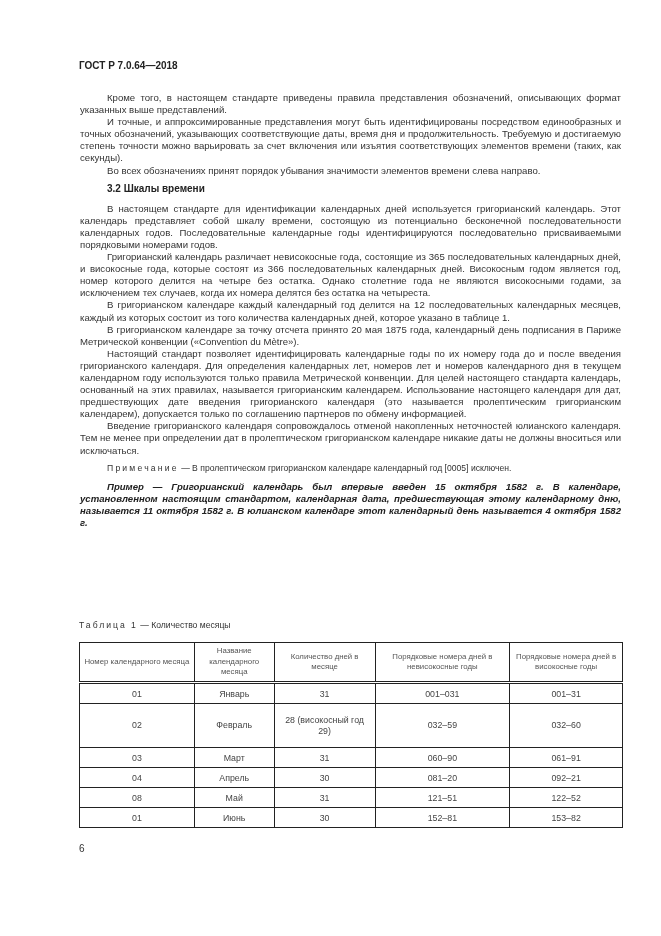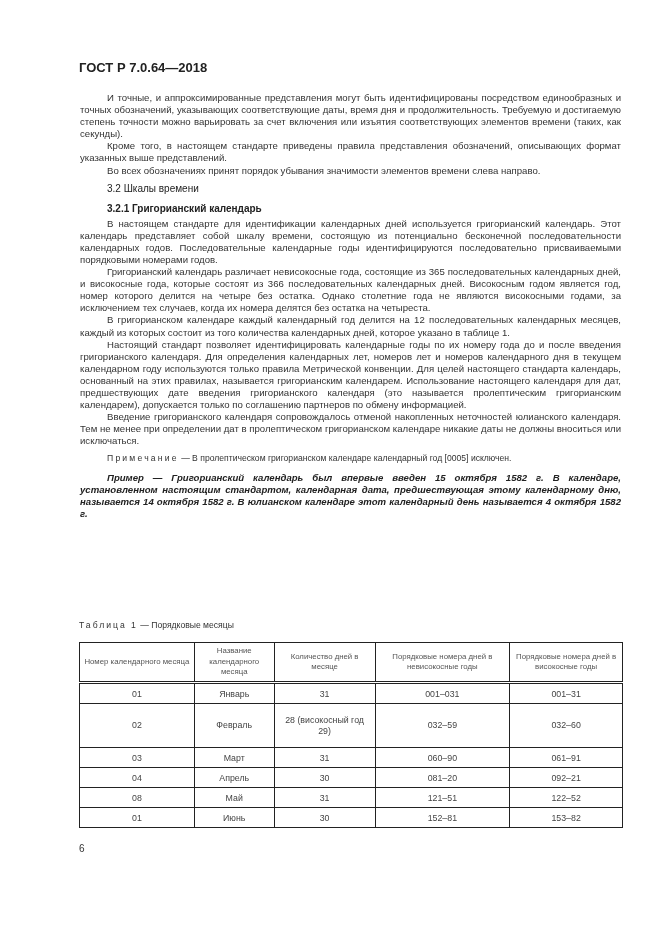--- a/index.html
+++ b/index.html
@@ -1,28 +1,28 @@
 <!DOCTYPE html>
 <html><head>
 <meta charset="utf-8">
 <style>
   html, body { margin: 0; padding: 0; }
   body {
     width: 661px; height: 936px; background: #ffffff; position: relative; overflow: hidden;
     font-family: "Liberation Sans", sans-serif; color: #2b2b2b;
   }
   .header {
-    position: absolute; left: 79px; top: 60px; font-size: 13px; font-weight: bold; color: #222;
+    position: absolute; left: 79px; top: 60px; font-size: 10px; font-weight: bold; color: #222;
   }
   .body-text {
     position: absolute; left: 80px; top: 92px; width: 541px;
     font-size: 9.6px; line-height: 12.1px; text-align: justify; color: #333;
   }
   .body-text p { margin: 0; text-indent: 27px; }
-  .h2 { margin: 6px 0 8px 0; font-weight: normal; font-size: 10px; line-height: 12px; padding-left: 27px; color: #222; }
+  .h2 { margin: 6px 0 8px 0; font-weight: bold; font-size: 10px; line-height: 12px; padding-left: 27px; color: #222; }
   .h3 { margin: 7px 0 3px 0; font-weight: bold; font-size: 10px; line-height: 12px; padding-left: 27px; color: #222; }
   .note { margin-top: 5px !important; font-size: 8.6px; }
   .note .spaced { letter-spacing: 2.2px; }
   .example { margin-top: 7px !important; font-weight: bold; font-style: italic; color: #222; }
   .table-caption {
     position: absolute; left: 79px; top: 620px; font-size: 8.6px; color: #333;
   }
   .table-caption .spaced { letter-spacing: 2px; }
   table.months {
     position: absolute; left: 79px; top: 642px; width: 544px;
@@ -36,39 +36,39 @@
   table.months td { height: 19px; font-size: 8.8px; }
   table.months td.tall { height: 43px; line-height: 11px; }
   .page-number { position: absolute; left: 79px; top: 843px; font-size: 10px; color: #333; }
 </style>
 </head>
 <body>
 
 <div class="header">ГОСТ Р 7.0.64—2018</div>
 
 <div class="body-text">
+  <p>Кроме того, в настоящем стандарте приведены правила представления обозначений, описывающих формат указанных выше представлений.</p>
   <p>И точные, и аппроксимированные представления могут быть идентифицированы посредством единообразных и точных обозначений, указывающих соответствующие даты, время дня и продолжительность. Требуемую и достигаемую степень точности можно варьировать за счет включения или изъятия соответствующих элементов времени (таких,  как секунды).</p>
-  <p>Кроме того, в настоящем стандарте приведены правила представления обозначений, описывающих формат указанных выше представлений.</p>
   <p>Во всех обозначениях принят порядок убывания значимости элементов времени слева направо.</p>
 
   <div class="h2">3.2  Шкалы времени</div>
-  <div class="h3">3.2.1  Григорианский календарь</div>
 
   <p>В настоящем стандарте для идентификации календарных дней используется григорианский календарь. Этот календарь представляет собой шкалу времени, состоящую из потенциально бесконечной последовательности календарных годов. Последовательные календарные годы идентифицируются последовательно присваиваемыми порядковыми номерами годов.</p>
   <p>Григорианский календарь различает невисокосные года, состоящие из 365 последовательных календарных дней, и високосные года, которые состоят из 366 последовательных календарных дней. Високосным годом является год, номер которого делится на четыре без остатка. Однако столетние года не являются високосными годами, за исключением тех случаев, когда их номера делятся без остатка на четыреста.</p>
   <p>В григорианском календаре каждый календарный год делится на 12 последовательных календарных месяцев, каждый из которых состоит из того количества календарных дней, которое  указано в таблице 1.</p>
+  <p>В григорианском календаре за точку отсчета принято 20 мая 1875 года, календарный день подписания  в Париже Метрической конвенции («Convention du Mètre»).</p>
   <p>Настоящий стандарт позволяет идентифицировать календарные годы по их номеру года до и после введения григорианского календаря. Для определения календарных лет, номеров лет и номеров календарного дня в текущем календарном году используются только правила Метрической конвенции. Для целей настоящего стандарта календарь, основанный на этих правилах, называется григорианским календарем. Использование настоящего календаря для дат, предшествующих дате введения григорианского календаря (это называется пролептическим григорианским календарем), допускается только по соглашению партнеров по обмену информацией.</p>
   <p>Введение григорианского календаря сопровождалось отменой накопленных неточностей юлианского календаря. Тем не менее при определении дат в пролептическом григорианском календаре никакие даты не должны вноситься или исключаться.</p>
 
   <p class="note"><span class="spaced">Примечание</span><span> — В пролептическом григорианском календаре календарный год [0005] исключен.</span></p>
 
-  <p class="example">Пример — Григорианский календарь был впервые введен 15 октября 1582 г. В календаре, установленном настоящим стандартом, календарная дата, предшествующая этому календарному дню, называется 14 октября 1582 г. В юлианском календаре этот календарный день называется 4 октября 1582 г.</p>
+  <p class="example">Пример — Григорианский календарь был впервые введен 15 октября 1582 г. В календаре, установленном настоящим стандартом, календарная дата, предшествующая этому календарному дню, называется 11 октября 1582 г. В юлианском календаре этот календарный день называется 4 октября 1582 г.</p>
 </div>
 
-<div class="table-caption"><span class="spaced">Таблица 1</span><span> — Порядковые месяцы</span></div>
+<div class="table-caption"><span class="spaced">Таблица 1</span><span> — Количество месяцы</span></div>
 
 <table class="months">
   <colgroup>
     <col style="width:115px">
       <col style="width:80px">
       <col style="width:101px">
       <col style="width:135px">
       <col style="width:113px">
   </colgroup>
   <thead>

